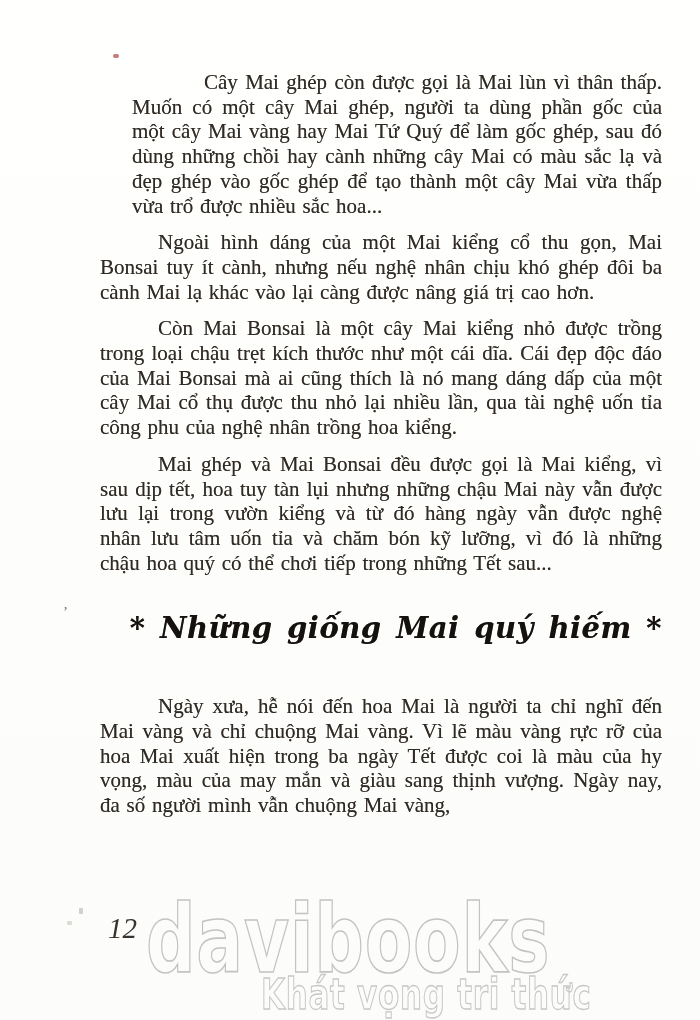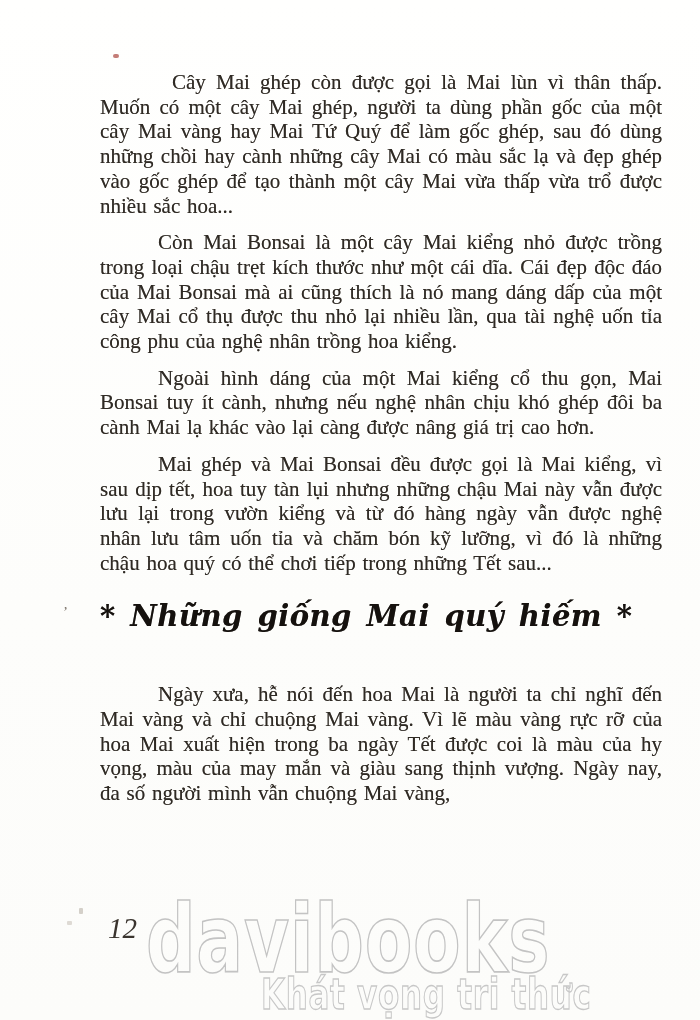--- a/index.html
+++ b/index.html
@@ -23,33 +23,33 @@
     font-size: 21px;
     line-height: 24.7px;
     text-align: justify;
     word-spacing: 1.5px;
     text-shadow: 0 0 0.5px rgba(47,42,36,0.55);
   }
   .para {
     text-indent: 58px;
     margin-bottom: 12px;
   }
-  .para-first { text-indent: 72px; }
+  .para-first { text-indent: 72px; margin-left: 32px; }
   .section-heading {
     font-family: "DejaVu Serif", "Liberation Serif", serif;
     font-style: italic;
     font-weight: bold;
     font-size: 29px;
     line-height: 35px;
     letter-spacing: 0.5px;
     word-spacing: 4px;
     color: #15110e;
-    text-align: left;
+    text-align: right;
     text-indent: 0;
-    margin: 24px 0 48px 0;
+    margin: 36px 0 48px 0;
     text-shadow: 0 0 0.6px rgba(21,17,14,0.6);
   }
   .page-number {
     position: absolute;
     left: 108px; top: 912px;
     font-style: italic;
     font-size: 29px;
     line-height: 1.15;
     color: #3a342e;
   }
@@ -102,22 +102,22 @@
     width: 5px; height: 4px; background: #c4beb5; opacity: 0.55; border-radius: 1px;
   }
 </style>
 </head>
 <body>
 
 <div class="page">
 
   <main class="text-block">
     <p class="para para-first">Cây Mai ghép còn được gọi là Mai lùn vì thân thấp. Muốn có một cây Mai ghép, người ta dùng phần gốc của một cây Mai vàng hay Mai Tứ Quý để làm gốc ghép, sau đó dùng những chồi hay cành những cây Mai có màu sắc lạ và đẹp ghép vào gốc ghép để tạo thành một cây Mai vừa thấp vừa trổ được nhiều sắc hoa...</p>
+    <p class="para">Ngoài hình dáng của một Mai kiểng cổ thu gọn, Mai Bonsai tuy ít cành, nhưng nếu nghệ nhân chịu khó ghép đôi ba cành Mai lạ khác vào lại càng được nâng giá trị cao hơn.</p>
     <p class="para">Còn Mai Bonsai là một cây Mai kiểng nhỏ được trồng trong loại chậu trẹt kích thước như một cái dĩa. Cái đẹp độc đáo của Mai Bonsai mà ai cũng thích là nó mang dáng dấp của một cây Mai cổ thụ được thu nhỏ lại nhiều lần, qua tài nghệ uốn tỉa công phu của nghệ nhân trồng hoa kiểng.</p>
-    <p class="para">Ngoài hình dáng của một Mai kiểng cổ thu gọn, Mai Bonsai tuy ít cành, nhưng nếu nghệ nhân chịu khó ghép đôi ba cành Mai lạ khác vào lại càng được nâng giá trị cao hơn.</p>
     <p class="para">Mai ghép và Mai Bonsai đều được gọi là Mai kiểng, vì sau dịp tết, hoa tuy tàn lụi nhưng những chậu Mai này vẫn được lưu lại trong vườn kiểng và từ đó hàng ngày vẫn được nghệ nhân lưu tâm uốn tỉa và chăm bón kỹ lưỡng, vì đó là những chậu hoa quý có thể chơi tiếp trong những Tết sau...</p>
     <h2 class="section-heading">* Những giống Mai quý hiếm *</h2>
     <p class="para">Ngày xưa, hễ nói đến hoa Mai là người ta chỉ nghĩ đến Mai vàng và chỉ chuộng Mai vàng. Vì lẽ màu vàng rực rỡ của hoa Mai xuất hiện trong ba ngày Tết được coi là màu của hy vọng, màu của may mắn và giàu sang thịnh vượng. Ngày nay, đa số người mình vẫn chuộng Mai vàng,</p>
   </main>
 
   <div class="page-number">12</div>
 
   <div class="watermark">
     <div class="wm-brand">davibooks</div>
     <div class="wm-tagline">Khát vọng tri thức</div>

